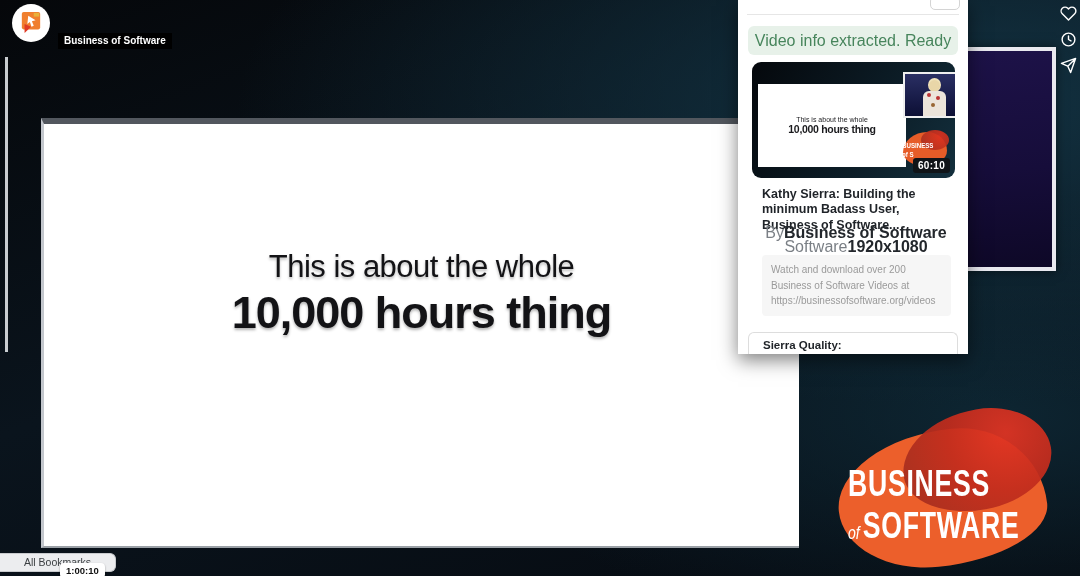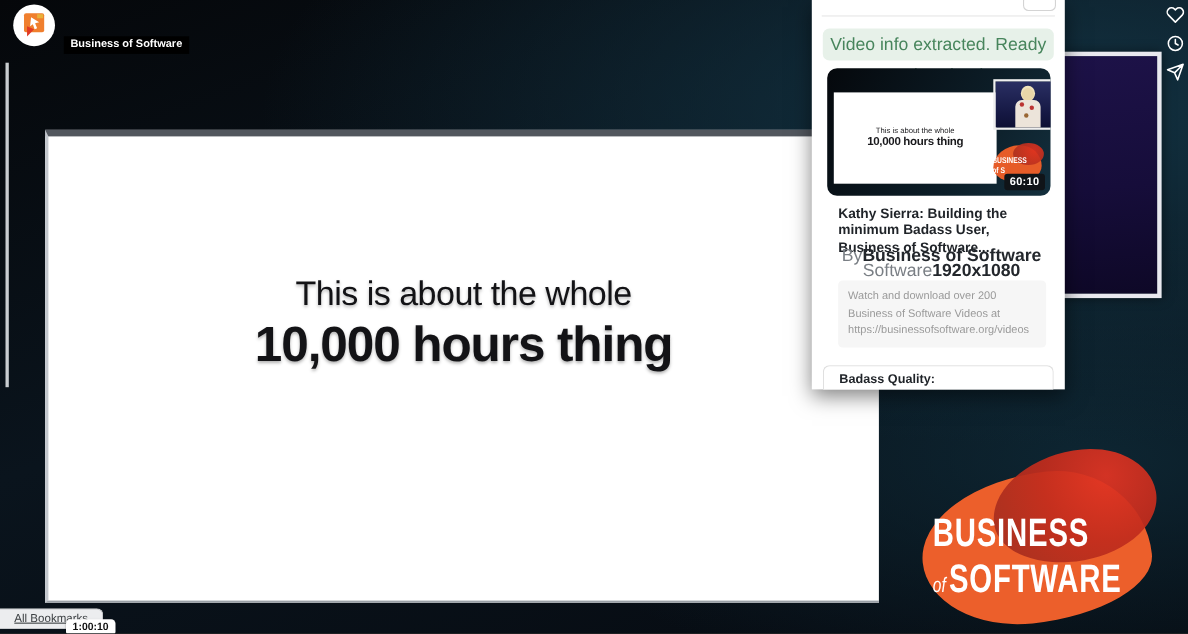--- a/index.html
+++ b/index.html
@@ -121,21 +121,21 @@
   }
   .bos .txt { position:absolute; left:16px; top:58px; color:#fff; line-height:1; }
   .bos .l1 { font-size:36px; font-weight:bold; letter-spacing:1px; transform:scaleX(.74); transform-origin:left; }
   .bos .l2 { margin-top:6px; display:flex; align-items:flex-end; gap:4px; transform:scaleX(.74); transform-origin:left; }
   .bos .of { font-size:19px; font-style:italic; padding-bottom:2px; }
   .bos .l2b { font-size:36px; font-weight:bold; letter-spacing:1px; }
 
   
   .all-bookmarks {
     position:absolute; left:0; top:553px; background:#ecedef; border:1px solid #c8cacd; border-left:none;
-    border-radius:0 6px 6px 0; color:#3c4043; font-size:10.5px; padding:2px 13px 3px;text-decoration:underline;
+    border-radius:0 6px 6px 0; color:#3c4043; font-size:10.5px; padding:2px 24px 3px;
   }
   .time-badge {
     position:absolute; left:60px; top:563px; background:#fff; border-radius:4px;
     color:#111; font-size:9.5px; font-weight:bold; padding:2px 6px; box-shadow:0 1px 2px rgba(0,0,0,.4);
   }
 </style>
 </head>
 <body>
 
 <div id="stage">
@@ -212,21 +212,21 @@
       <span class="v">Business of Software</span>
     </div>
     <div class="meta-row meta-quality">
       <span class="k">Software</span>
       <span class="v">1920x1080</span>
     </div>
 
     <div class="desc-box">Watch and download over 200 Business of Software Videos at https://businessofsoftware.org/videos</div>
 
     <div class="choose-box">
-      <span>Badass Quality:</span>
+      <span>Sierra Quality:</span>
     </div>
   </div>
 
   <div class="bos">
     <div class="blob-orange"></div>
     <div class="blob-red"></div>
     <div class="txt">
       <div class="l1">BUSINESS</div>
       <div class="l2">
         <span class="of">of</span>

